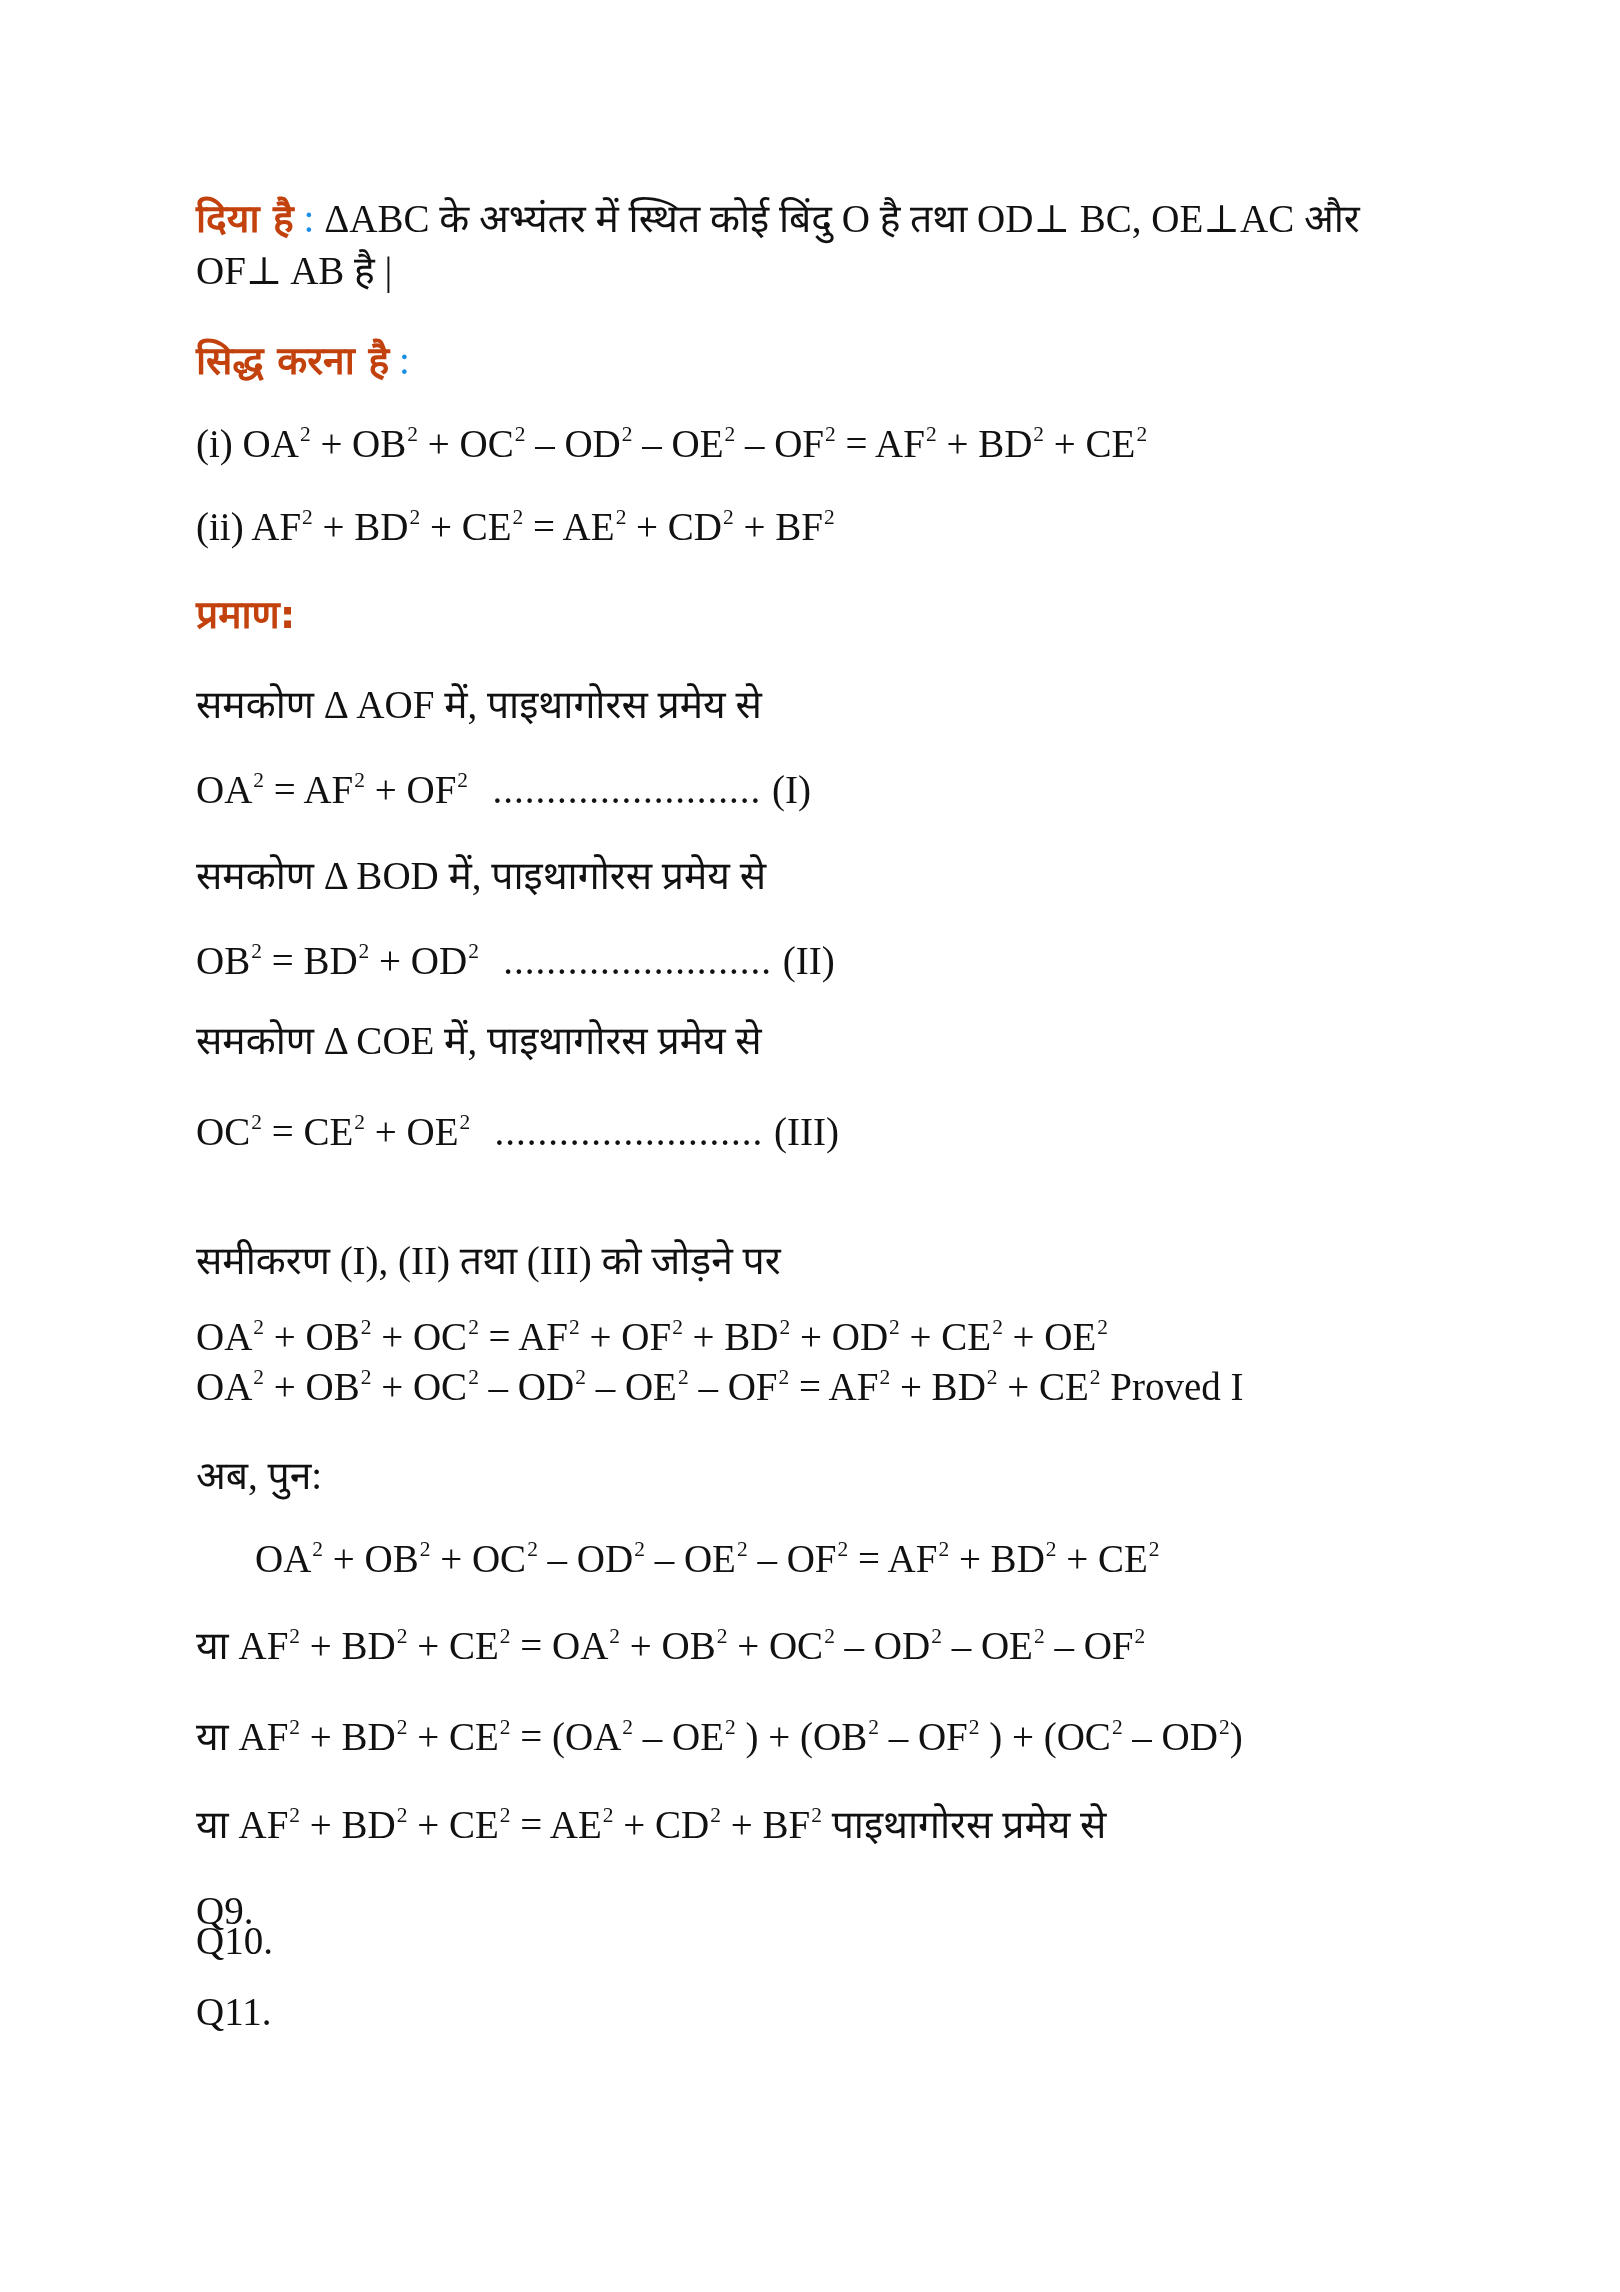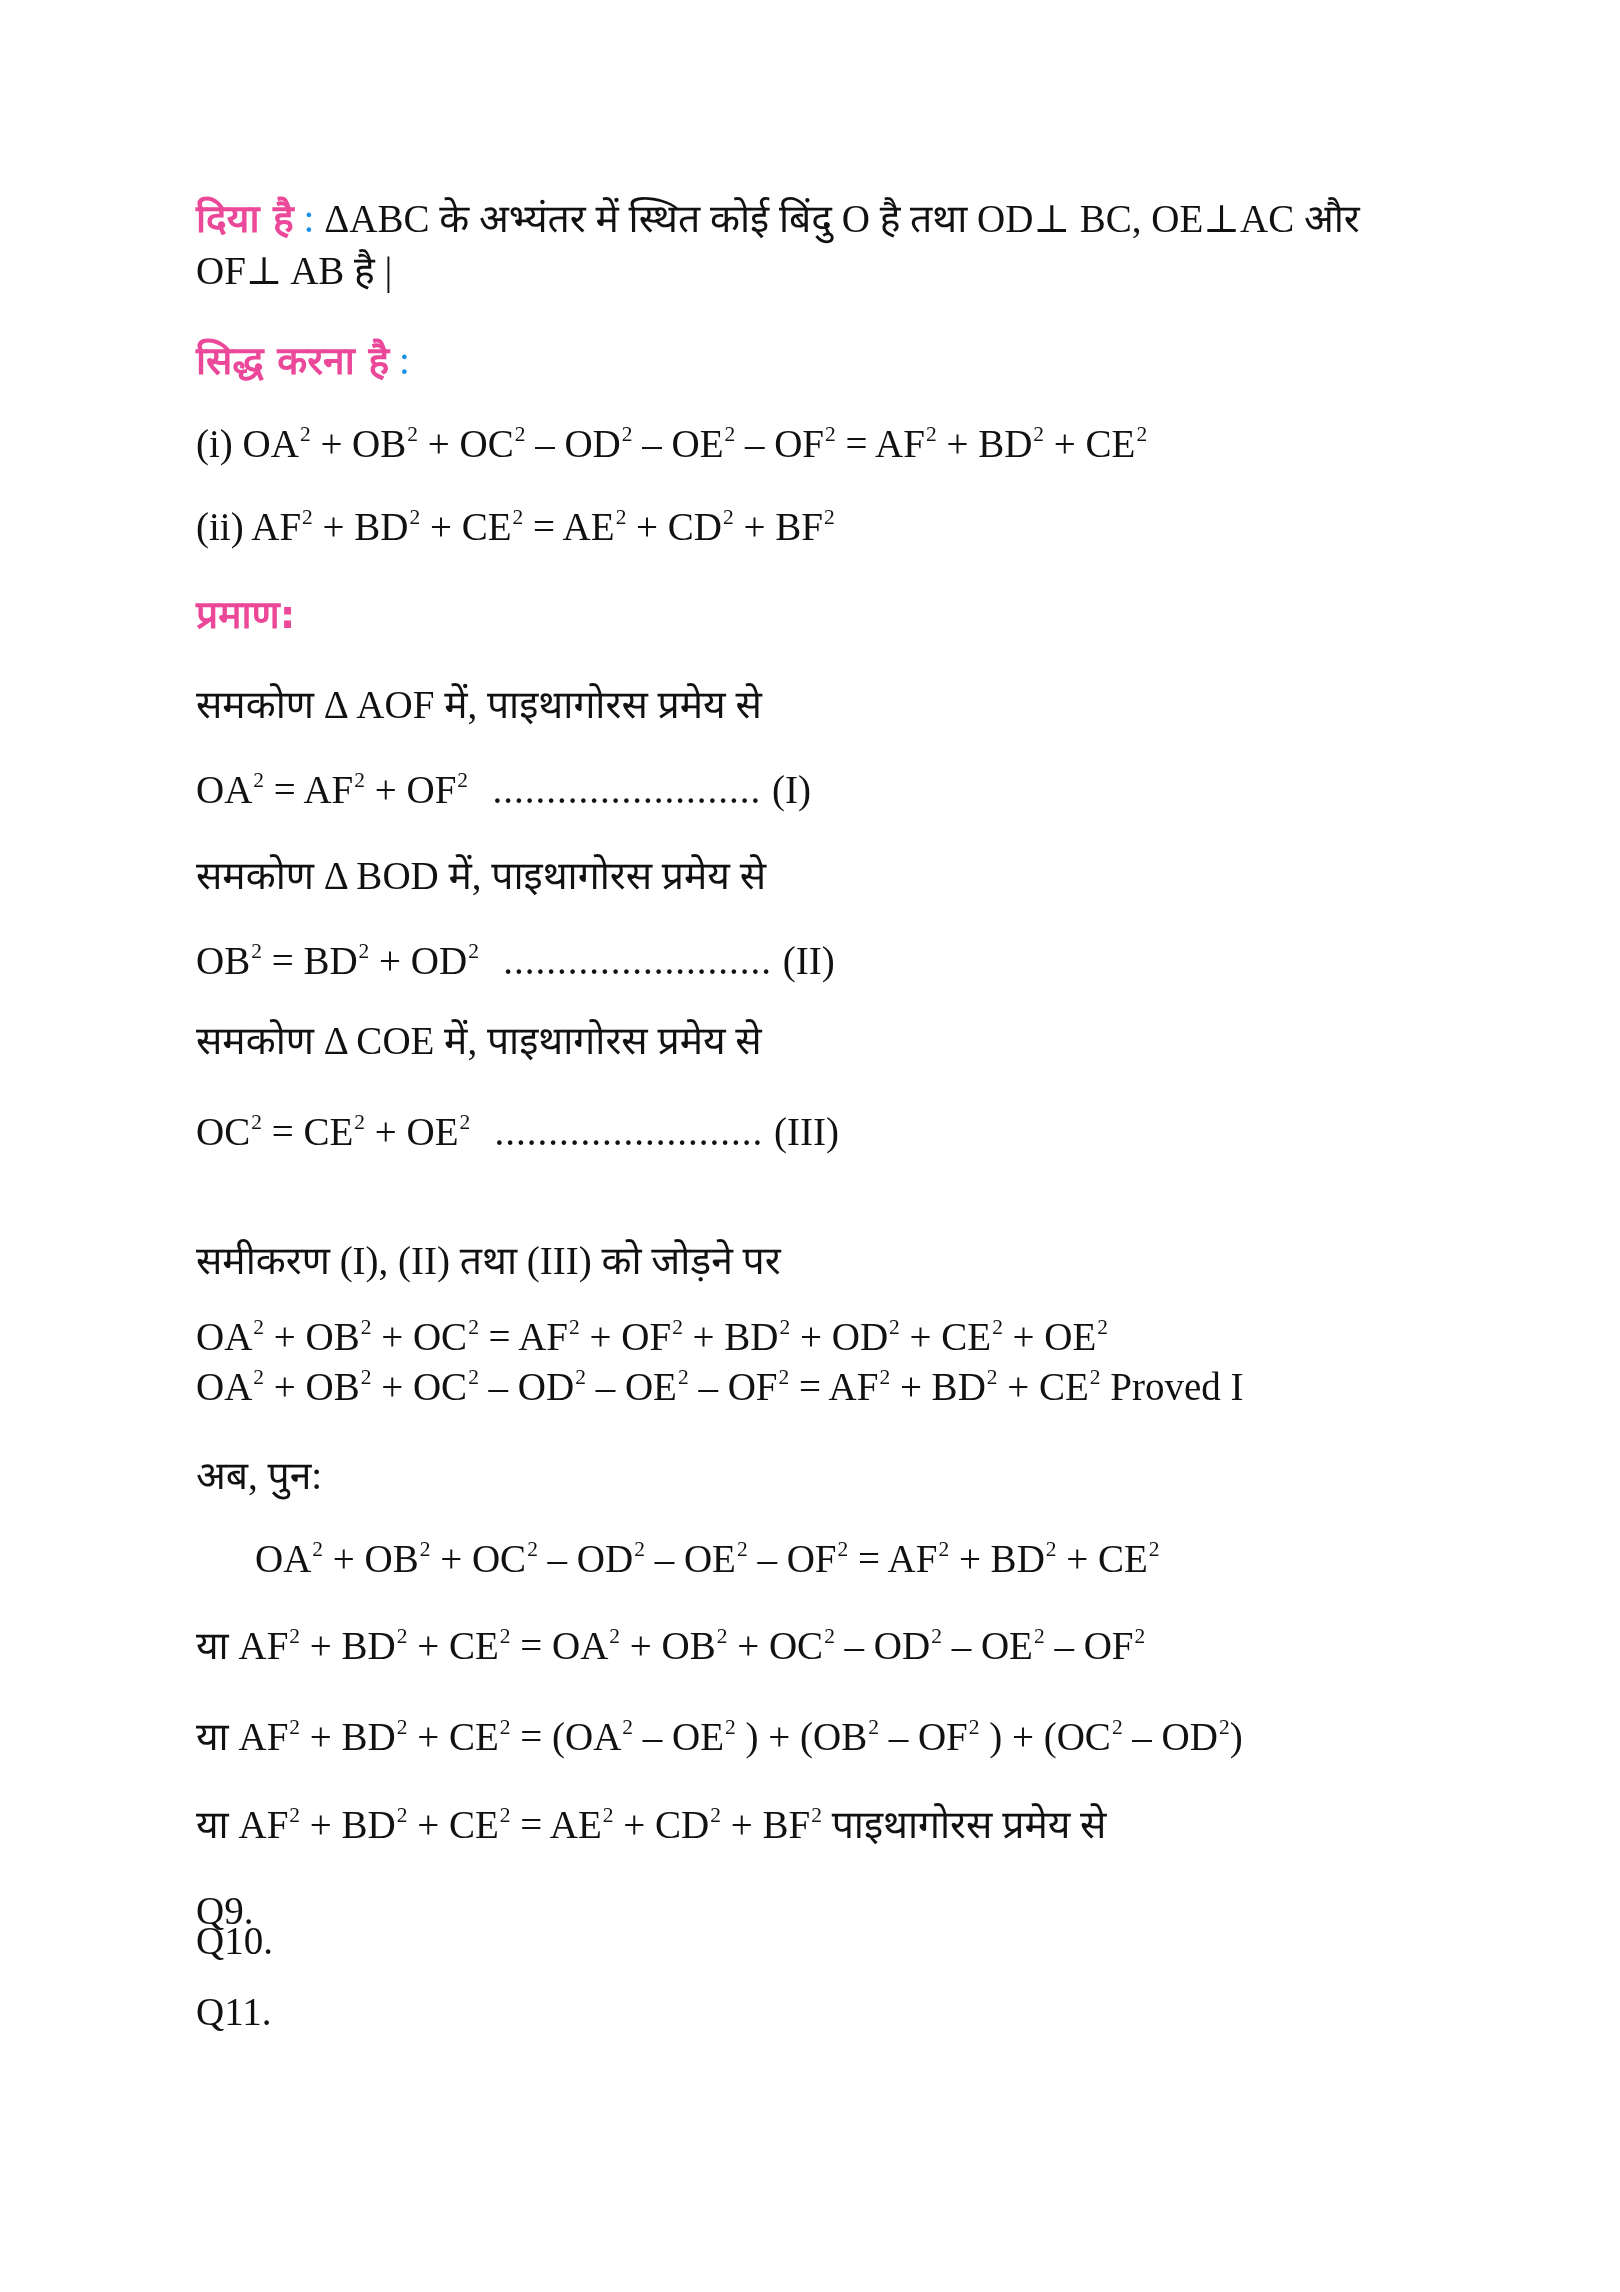--- a/index.html
+++ b/index.html
@@ -1,20 +1,20 @@
 <!DOCTYPE html>
 <html><head>
 <meta charset="utf-8">
 <style>
   html, body { margin: 0; padding: 0; background: #ffffff; }
   body { width: 1620px; height: 2293px; position: relative; overflow: hidden;
          font-family: "Liberation Serif", "DejaVu Serif", serif; color: #111111; }
   .line { position: absolute; left: 196px; font-size: 39px; line-height: 1; white-space: nowrap; }
   .indent { left: 255px; }
-  .head { color: #ec4899; font-weight: bold; font-family: "DejaVu Sans", "Liberation Sans", sans-serif; }
+  .head { color: #c2410c; font-weight: bold; font-family: "DejaVu Sans", "Liberation Sans", sans-serif; }
   .colon { color: #1a8fe6; }
   sup { font-size: 0.55em; vertical-align: 0; position: relative; top: -0.75em; margin-left: 1px; }
   .dots { letter-spacing: 1px; }
 </style>
 </head>
 <body>
 
 <div class="line" style="top:199px">
   <span class="head">दिया है</span><span class="colon"> : </span><span>ΔABC के अभ्यंतर में स्थित कोई बिंदु O है तथा OD⊥ BC, OE⊥AC और</span>
 </div>

